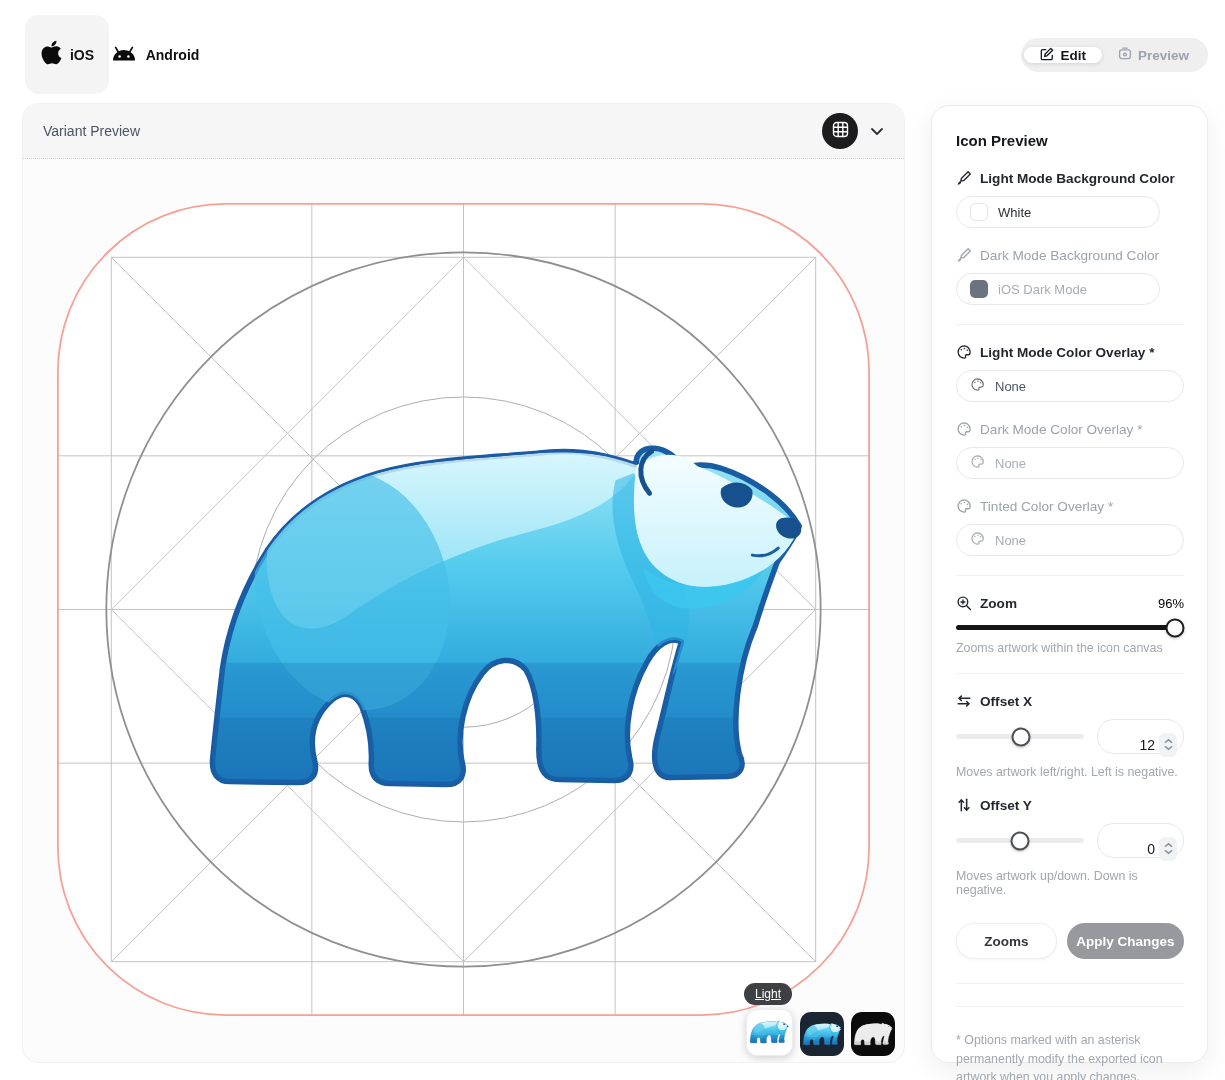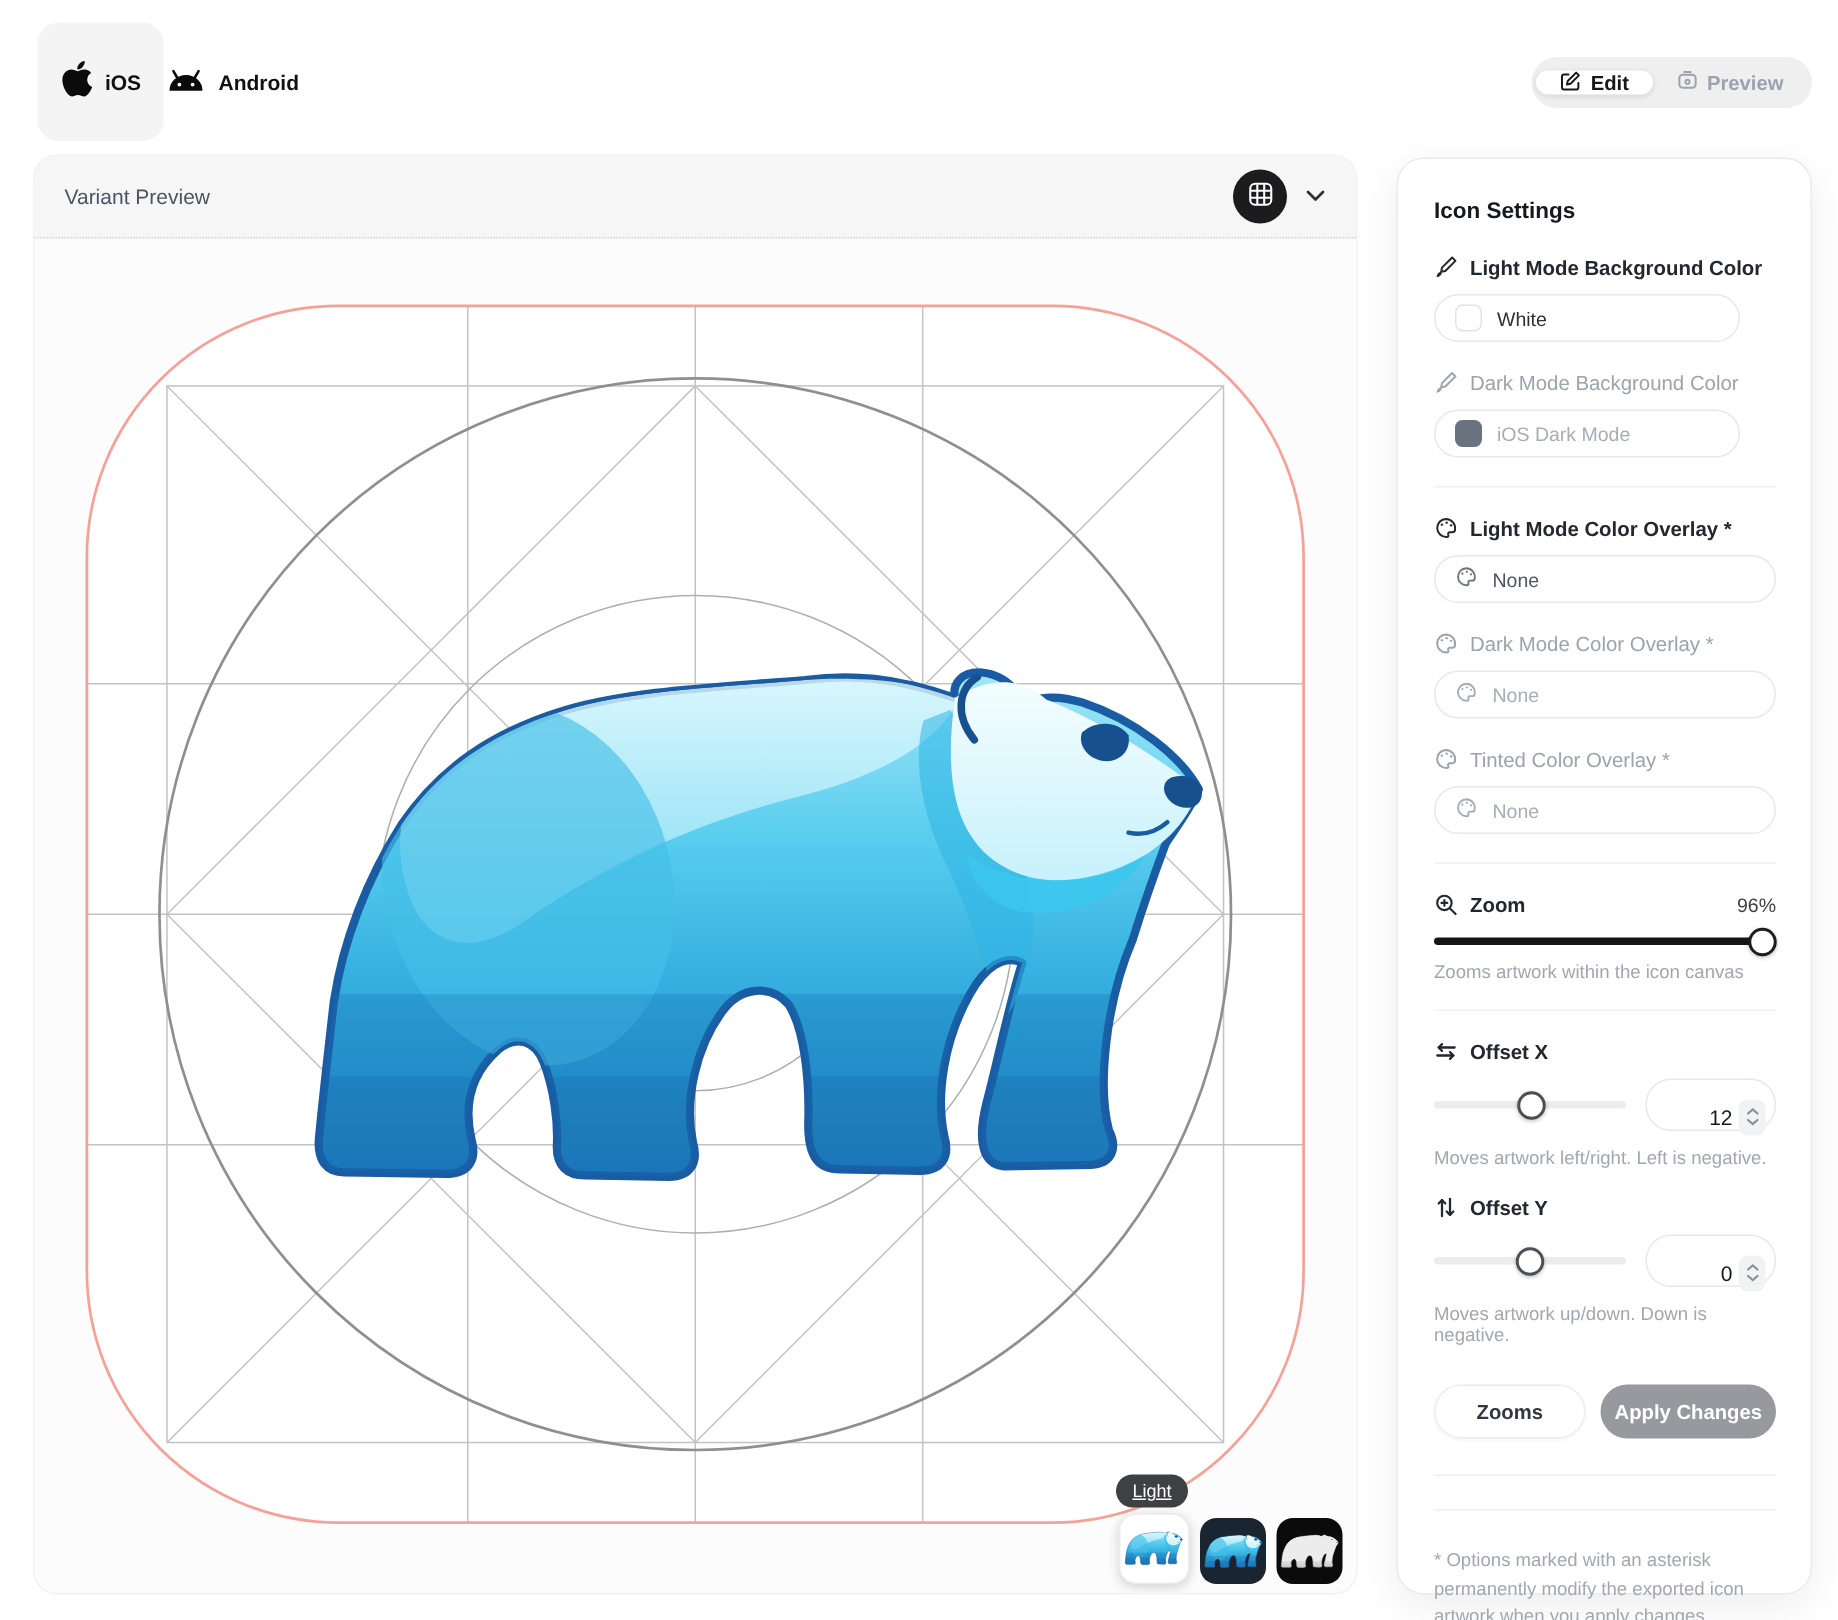--- a/index.html
+++ b/index.html
@@ -45,21 +45,21 @@
   .pill { height:32px; border:1px solid #e8e8ea; border-radius:17px; background:#fff; display:flex; align-items:center; gap:10px; padding:0 13px; font-size:13px; color:#2b2f36; margin-bottom:19px; cursor:pointer; }
   .pill.w-mid { width:204px; }
   .pill.muted { color:#a6adb6; }
   .pill .swatch { width:18px; height:18px; border-radius:5px; }
   .sw-white { background:#ffffff; border:1px solid #e3e3e5; }
   .sw-dark { background:#6b7280; }
   .divider { border-top:1px solid #f1f1f2; margin:2px 0 19px 0; }
   .caption { font-size:12.4px; color:#a1a7b0; margin:11px 0 18px 0; }
 
   .zoom-head { display:flex; align-items:center; margin-bottom:14px; }
-  .zoom-val { margin-left:auto; font-size:13px; color:#404040; }
+  .zoom-val { margin-left:auto; font-size:13px; color:#000000; }
   .track { position:relative; height:5px; border-radius:3px; }
   .track-dark { background:#161616; }
   .track-lite { background:#ececee; }
   .sl-thumb { position:absolute; top:50%; width:19px; height:19px; border-radius:50%; background:#fff; transform:translate(-50%,-50%); box-shadow:0 1px 3px rgba(0,0,0,.25); cursor:grab; }
   .sl-thumb.dark { border:2.5px solid #1d1d1f; }
   .sl-thumb.lite { border:2px solid #4c4f55; }
   .offset-row { display:flex; align-items:center; gap:13px; }
   .offset-row .track { flex:0 0 128px; }
   .num-pill { margin-left:auto; width:90px; height:35px; border:1px solid #e8e8ea; border-radius:17px; background:#fff; display:flex; align-items:center; justify-content:flex-end; gap:4px; padding:16px 6px 0 10px; }
   .num-pill input { width:40px; border:none; outline:none; text-align:right; font-family:inherit; font-size:14px; color:#15181d; background:transparent; }
@@ -221,21 +221,21 @@
       <div class="thumb thumb-tinted">
           <svg viewBox="171 146 620 620">
             <use href="#bearArt"></use>
           </svg>
         </div>
     </div>
   </div>
 </section>
 
 <aside class="settings-card">
-  <div class="settings-title">Icon Settings</div>
+  <div class="settings-title">Icon Preview</div>
 
   <div class="field-label">
     <span class="ic">
       <svg width="16" height="16" viewBox="0 0 18 18" fill="none" stroke="currentColor" stroke-width="1.5" stroke-linejoin="round">
           <path d="M13.6 1.9 l2.5 2.5 -7.6 7.6 -3.1.6.6-3.1z"></path>
           <path d="M5 12.6 c-2 .5 -2.8 1.9 -3.1 4 2.1-.3 3.5-1.1 4-3.1" fill="currentColor" stroke="none"></path>
         </svg>
     </span>
     <span>Light Mode Background Color</span>
   </div>

